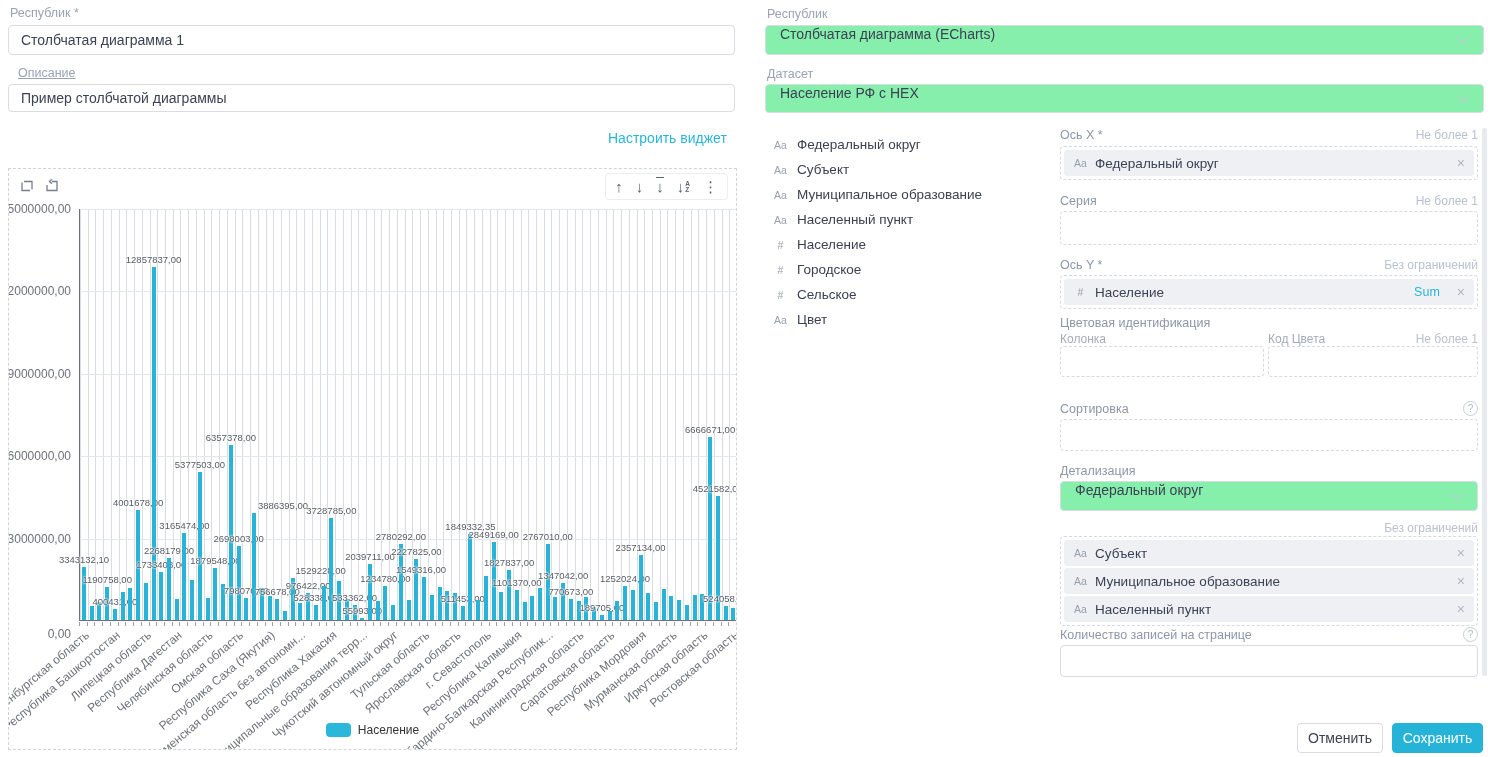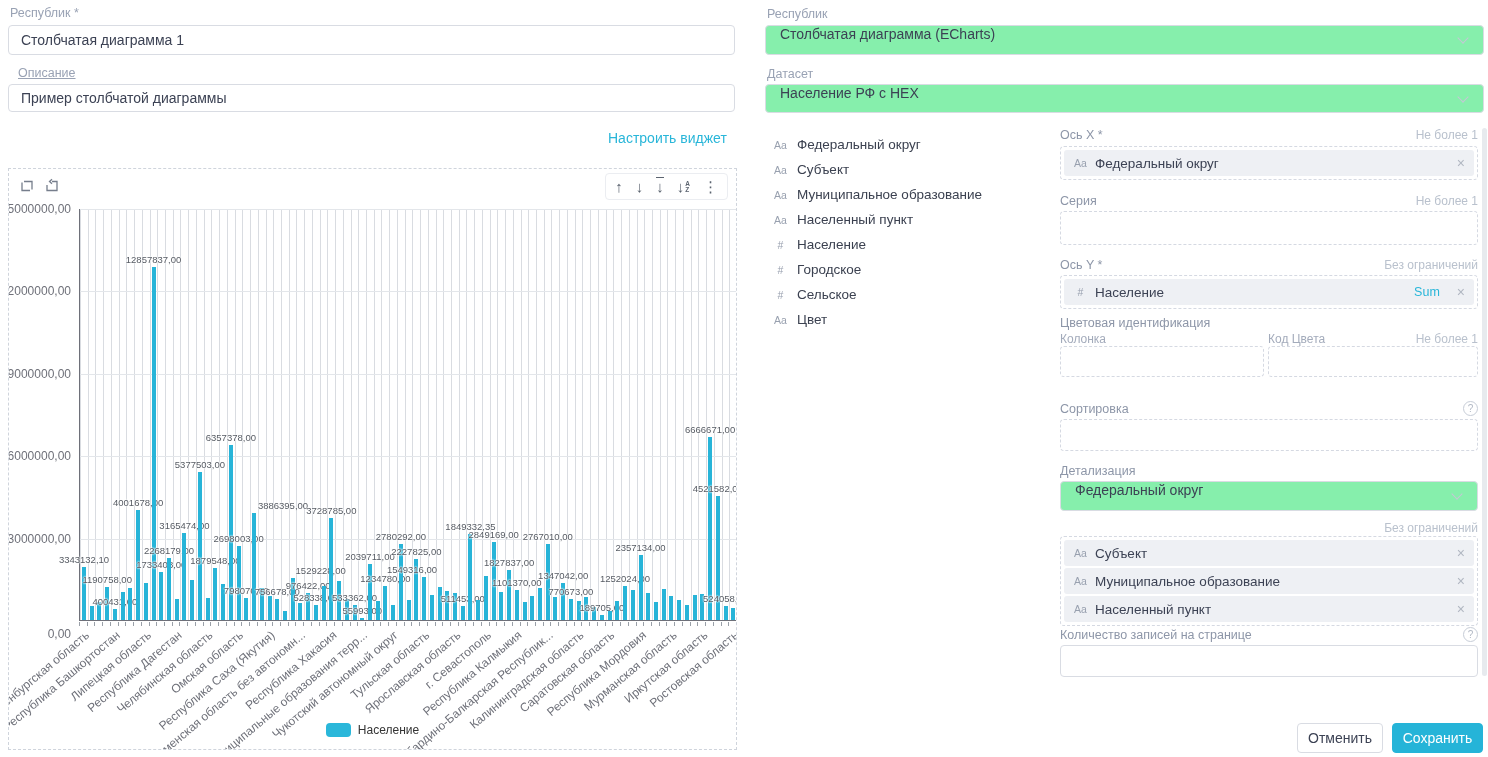--- a/index.html
+++ b/index.html
@@ -209,21 +209,21 @@
           <div class="bar" style="left: 295.72px; height: 19px;"></div>
           <div class="bar" style="left: 303.45px; height: 34px;"></div>
           <span class="bar-label" style="left: 305.45px; bottom: 36px;">1234780,00</span>
           <div class="bar" style="left: 311.18px; height: 15px;"></div>
           <div class="bar" style="left: 318.91px; height: 76px;"></div>
           <span class="bar-label" style="left: 320.91px; bottom: 78px;">2780292,00</span>
           <div class="bar" style="left: 326.64px; height: 20px;"></div>
           <div class="bar" style="left: 334.36px; height: 61px;"></div>
           <span class="bar-label" style="left: 336.36px; bottom: 63px;">2227825,00</span>
           <div class="bar" style="left: 342.09px; height: 43px;"></div>
-          <span class="bar-label" style="left: 332px; bottom: 45px;">1549316,00</span>
+          <span class="bar-label" style="left: 341px; bottom: 45px;">1549316,00</span>
           <div class="bar" style="left: 349.82px; height: 25px;"></div>
           <div class="bar" style="left: 357.55px; height: 33px;"></div>
           <div class="bar" style="left: 365.28px; height: 29px;"></div>
           <div class="bar" style="left: 373.01px; height: 27px;"></div>
           <div class="bar" style="left: 380.74px; height: 14px;"></div>
           <span class="bar-label" style="left: 382.74px; bottom: 16px;">511453,00</span>
           <div class="bar" style="left: 388.47px; height: 86px;"></div>
           <span class="bar-label" style="left: 390.47px; bottom: 88px;">1849332,35</span>
           <div class="bar" style="left: 396.2px; height: 20px;"></div>
           <div class="bar" style="left: 403.93px; height: 44px;"></div>

